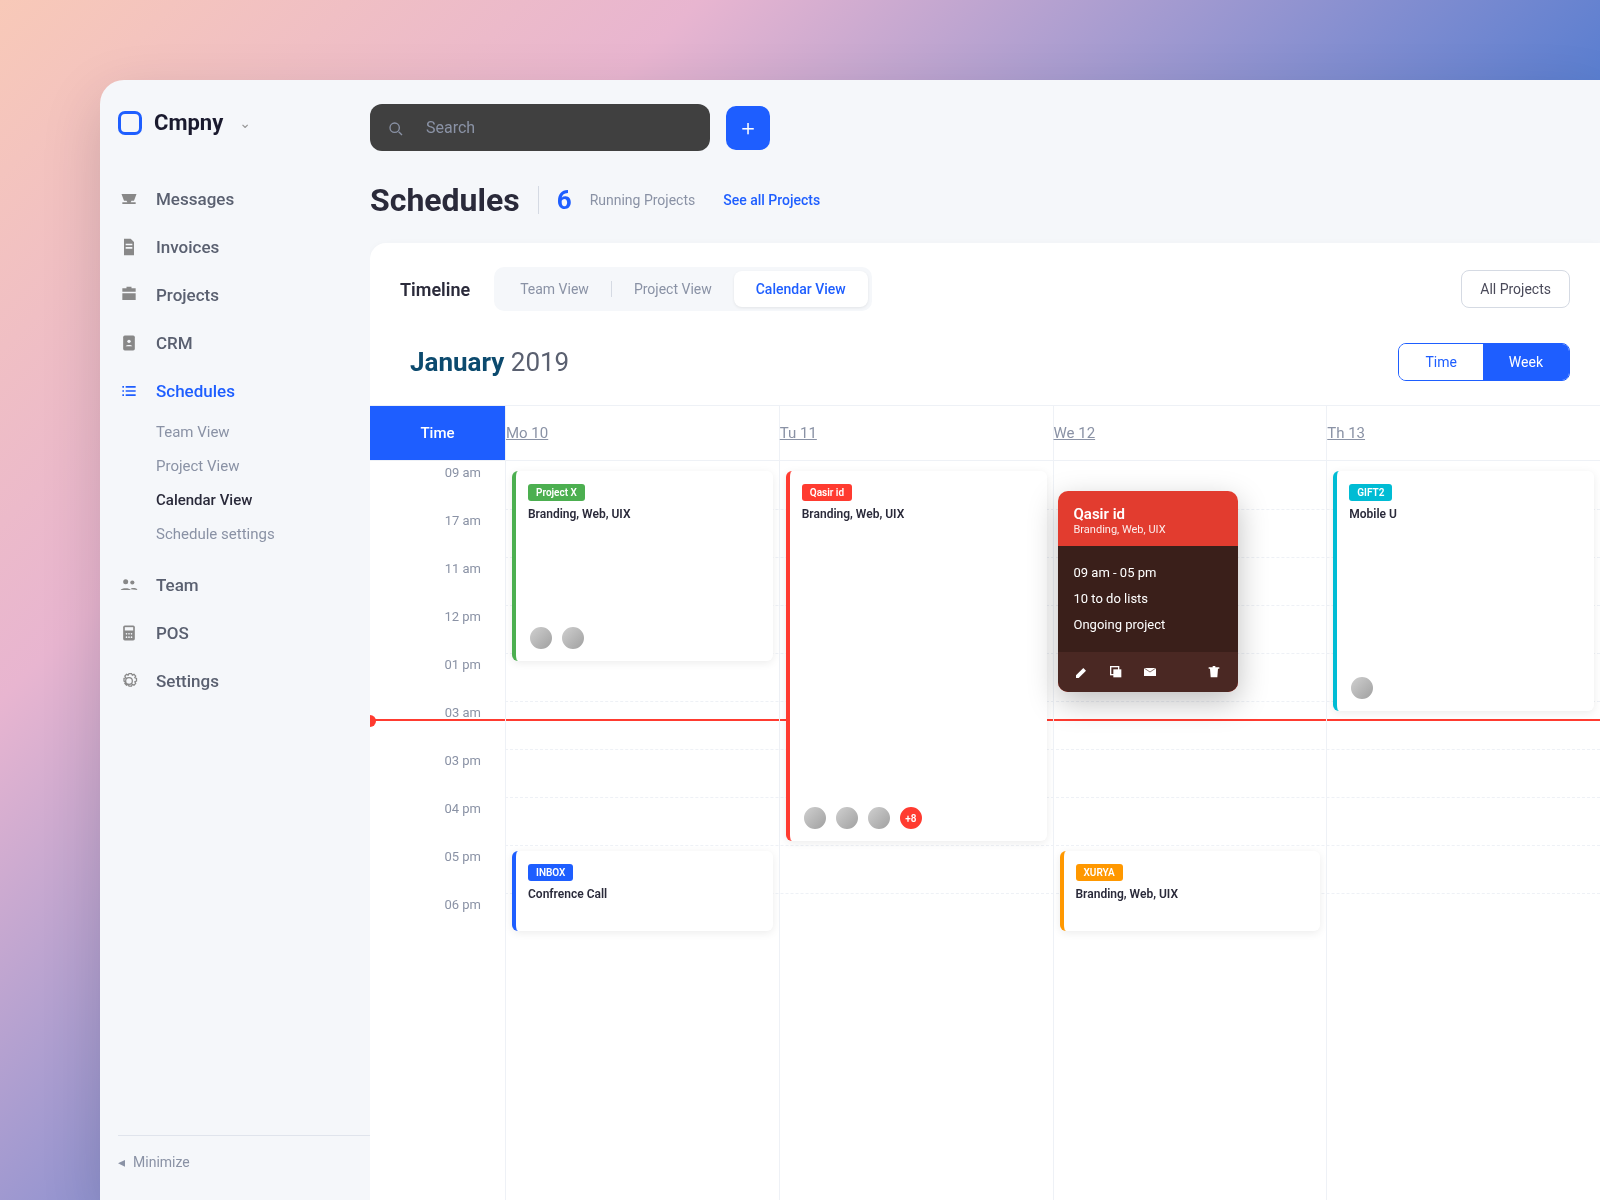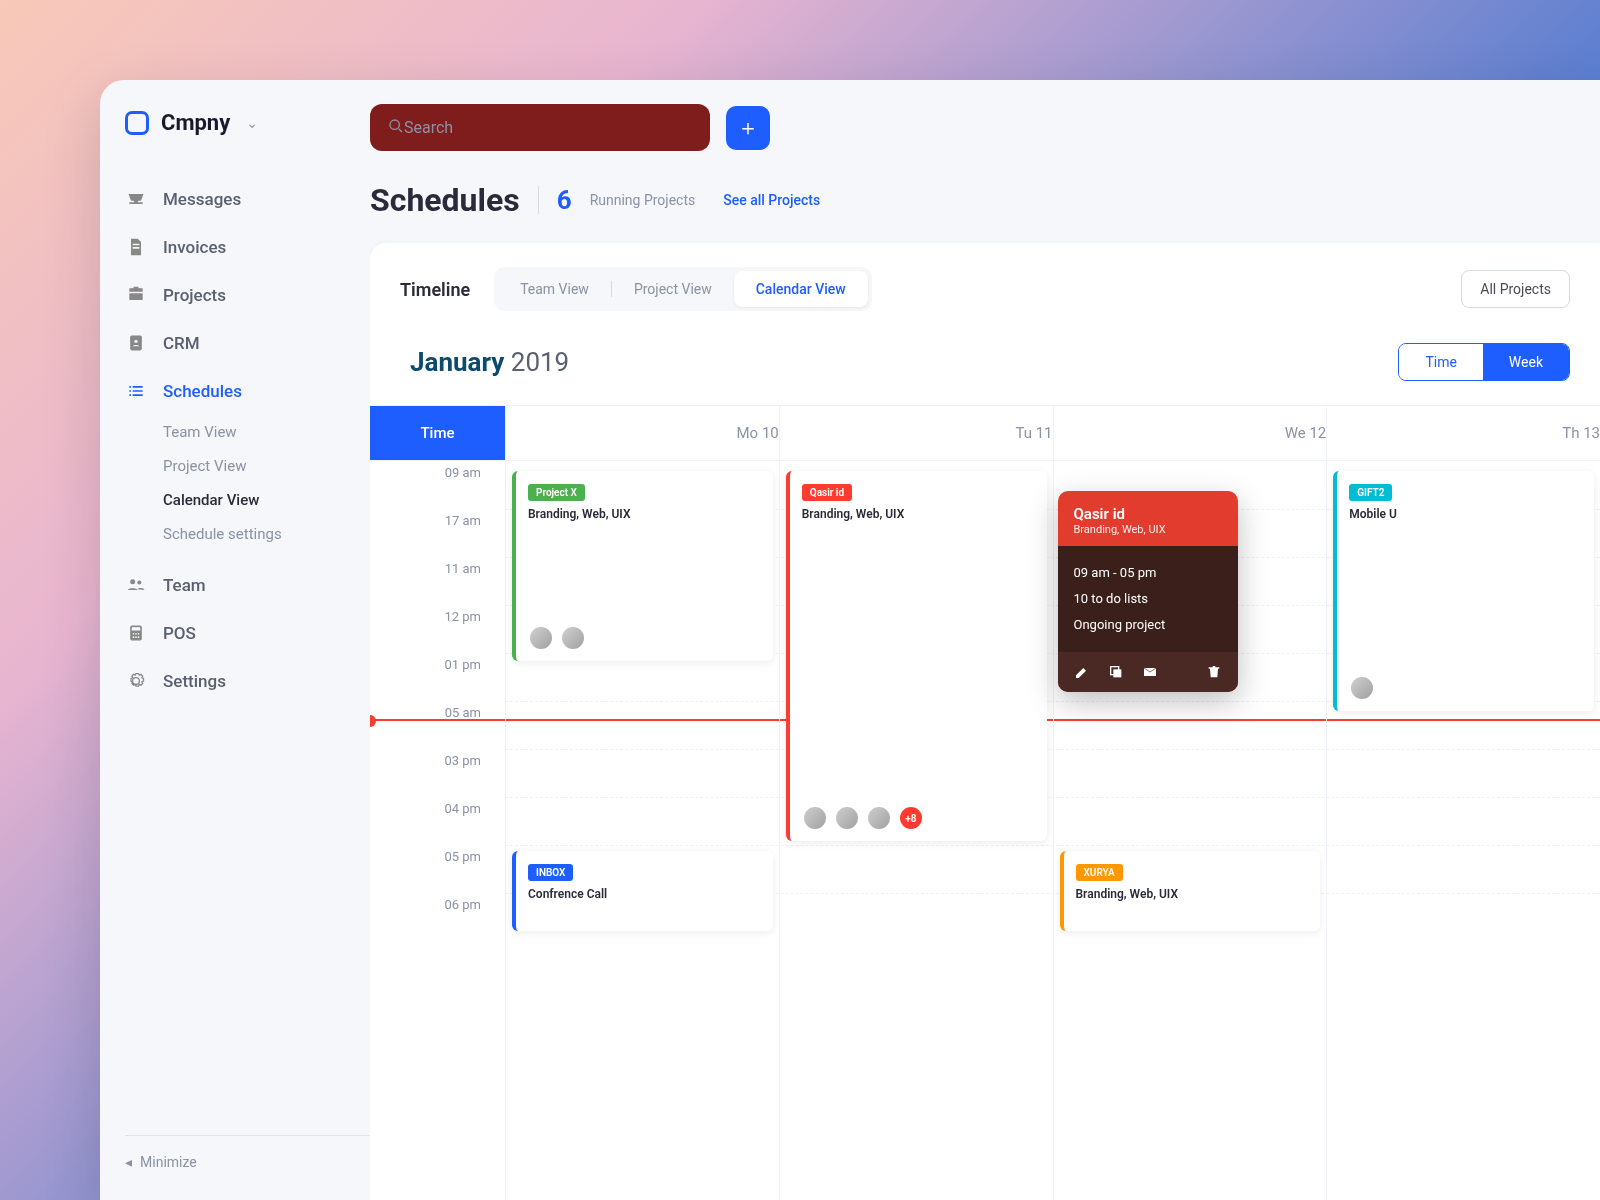--- a/index.html
+++ b/index.html
@@ -1,33 +1,33 @@
 <!DOCTYPE html>
 <html><head>
 <meta charset="utf-8">
 <style>
 * { margin:0; padding:0; box-sizing:border-box; font-family:-apple-system,BlinkMacSystemFont,'Segoe UI',Roboto,sans-serif; }
 body { width:1600px; height:1200px; background:linear-gradient(135deg,#f8c9b8 0%,#e8b5d0 25%,#5a7ed0 60%,#1a4db8 100%); overflow:hidden; }
 .app { position:absolute; top:80px; left:100px; right:0; bottom:0; background:#f5f7fa; border-radius:24px 0 0 0; display:flex; box-shadow:0 20px 60px rgba(0,0,0,0.15); }
-.sidebar { width:270px; padding:30px 0 30px 25px; display:flex; flex-direction:column; }
+.sidebar { width:270px; padding:30px 0 30px 18px; display:flex; flex-direction:column; }
 .logo-row { display:flex; align-items:center; gap:12px; margin-bottom:40px; }
 .logo-icon { width:24px; height:24px; border:3px solid #1e5eff; border-radius:7px; }
 .logo-text { font-size:22px; font-weight:700; color:#1a1a2e; }
 .chev { color:#999; font-size:14px; margin-left:4px; }
 .nav-item { display:flex; align-items:center; gap:16px; padding:13px 0; color:#5a6070; font-size:17px; font-weight:500; cursor:pointer; }
 .nav-item.active { color:#1e5eff; }
 .nav-icon { width:22px; height:22px; display:flex; align-items:center; justify-content:center; color:#888; }
 .nav-item.active .nav-icon { color:#1e5eff; }
 .sub-items { padding-left:38px; margin-bottom:10px; }
 .sub-item { padding:8px 0; color:#8a92a5; font-size:15px; cursor:pointer; }
 .sub-item.active { color:#2a2a3a; font-weight:500; }
 .minimize { margin-top:auto; border-top:1px solid #e0e4ec; padding-top:18px; color:#8a92a5; font-size:14px; display:flex; align-items:center; gap:8px; cursor:pointer; }
 .main { flex:1; display:flex; flex-direction:column; overflow:hidden; }
 .topbar { display:flex; align-items:center; gap:16px; padding:24px 30px 20px 0; }
-.search { flex:0 0 340px; display:flex; align-items:flex-start; gap:0; background:#7f1d1d; border-radius:12px; padding:14px 18px; color:#8a92a5; }
+.search { flex:0 0 340px; display:flex; align-items:flex-end; gap:22px; background:#404040; border-radius:12px; padding:14px 18px; color:#8a92a5; }
 .add-btn { width:44px; height:44px; background:#1e5eff; border-radius:10px; display:flex; align-items:center; justify-content:center; color:#fff; font-size:22px; cursor:pointer; }
 .header-row { display:flex; align-items:center; gap:18px; padding:10px 30px 24px 0; }
 .page-title { font-size:32px; font-weight:700; color:#2a2a3a; }
 .vline { width:1px; height:28px; background:#d5dae3; }
 .count { font-size:26px; font-weight:700; color:#1e5eff; }
 .count-label { color:#8a92a5; font-size:14px; }
 .see-all { color:#1e5eff; font-size:14px; font-weight:500; cursor:pointer; margin-left:10px; }
 .panel { background:#fff; border-radius:16px 0 0 0; flex:1; display:flex; flex-direction:column; overflow:hidden; box-shadow:0 2px 8px rgba(0,0,0,0.04); }
 .panel-header { display:flex; align-items:center; gap:24px; padding:24px 30px; }
 .panel-title { font-size:18px; font-weight:600; color:#2a2a3a; }
@@ -38,21 +38,21 @@
 .filter-dd { margin-left:auto; border:1px solid #d5dae3; border-radius:8px; padding:10px 18px; font-size:14px; color:#4a4a5a; cursor:pointer; }
 .month-row { display:flex; align-items:center; justify-content:space-between; padding:8px 30px 24px 40px; }
 .month-label { font-size:26px; color:#5a6070; }
 .month-label b { color:#0c4a6e; font-weight:700; }
 .range-toggle { display:flex; border:1px solid #1e5eff; border-radius:8px; overflow:hidden; }
 .range-btn { padding:10px 26px; font-size:14px; cursor:pointer; color:#1e5eff; background:#fff; }
 .range-btn.active { background:#1e5eff; color:#fff; }
 .calendar { flex:1; display:flex; flex-direction:column; overflow:hidden; }
 .cal-header { display:flex; border-top:1px solid #eef1f6; border-bottom:1px solid #eef1f6; }
 .time-col-h { width:135px; background:#1e5eff; color:#fff; text-align:center; padding:18px 0; font-size:15px; font-weight:500; }
-.day-h { flex:1; text-align:right; padding:18px 0; color:#8a92a5; font-size:15px; border-left:1px solid #eef1f6; }
+.day-h { flex:1; text-align:left; padding:18px 0; color:#8a92a5; font-size:15px; border-left:1px solid #eef1f6;text-decoration:underline; }
 .cal-body { flex:1; position:relative; display:flex; overflow:hidden; }
 .time-col { width:135px; }
 .time-slot { height:48px; text-align:right; padding-right:24px; padding-top:4px; color:#8a92a5; font-size:13px; }
 .days-grid { flex:1; position:relative; display:flex; }
 .day-col { flex:1; border-left:1px solid #eef1f6; position:relative; }
 .hline { position:absolute; left:0; right:0; border-top:1px dashed #eef1f6; }
 .now-line { position:absolute; left:-135px; right:0; border-top:2px solid #ff3b30; }
 .now-dot { position:absolute; left:-6px; top:-6px; width:12px; height:12px; background:#ff3b30; border-radius:50%; }
 .event { position:absolute; background:#fff; border-radius:6px; box-shadow:0 2px 8px rgba(0,0,0,0.08); border-left:4px solid; padding:10px 12px; left:6px; right:6px; }
 .event-tag { display:inline-block; font-size:10px; font-weight:600; color:#fff; padding:3px 8px; border-radius:3px; margin-bottom:6px; }
@@ -221,21 +221,21 @@
           <div class="day-h">We 12</div>
           <div class="day-h">Th 13</div>
         </div>
         <div class="cal-body">
           <div class="time-col">
             <div class="time-slot">09 am</div>
             <div class="time-slot">17 am</div>
             <div class="time-slot">11 am</div>
             <div class="time-slot">12 pm</div>
             <div class="time-slot">01 pm</div>
-            <div class="time-slot">05 am</div>
+            <div class="time-slot">03 am</div>
             <div class="time-slot">03 pm</div>
             <div class="time-slot">04 pm</div>
             <div class="time-slot">05 pm</div>
             <div class="time-slot">06 pm</div>
           </div>
           <div class="days-grid">
             <div class="hline" style="top:48px"></div>
               <div class="hline" style="top:96px"></div>
               <div class="hline" style="top:144px"></div>
               <div class="hline" style="top:192px"></div>

